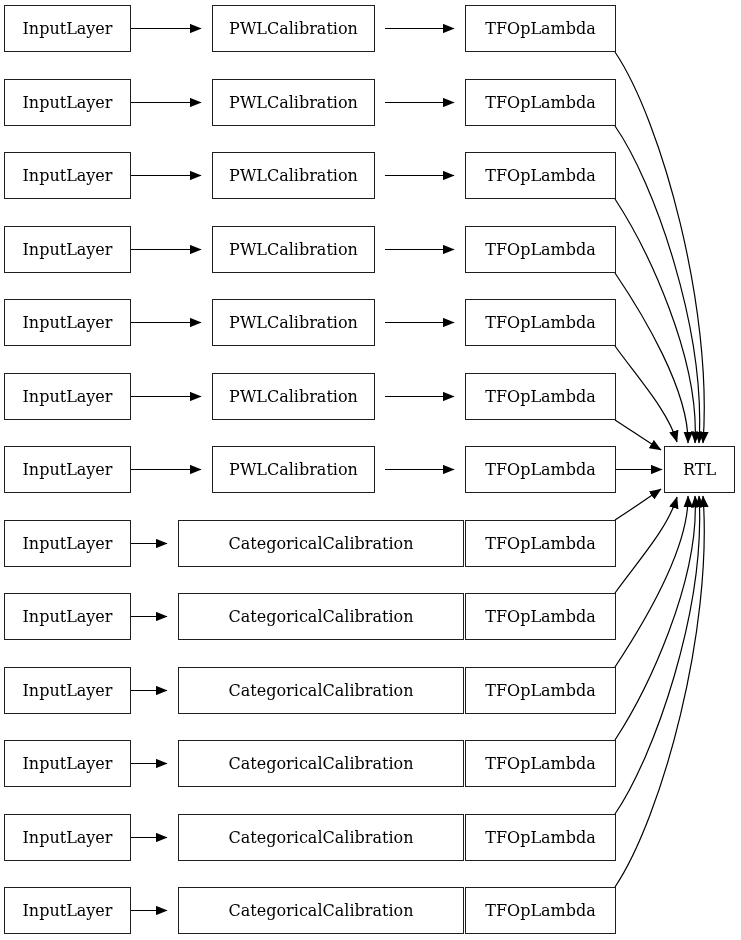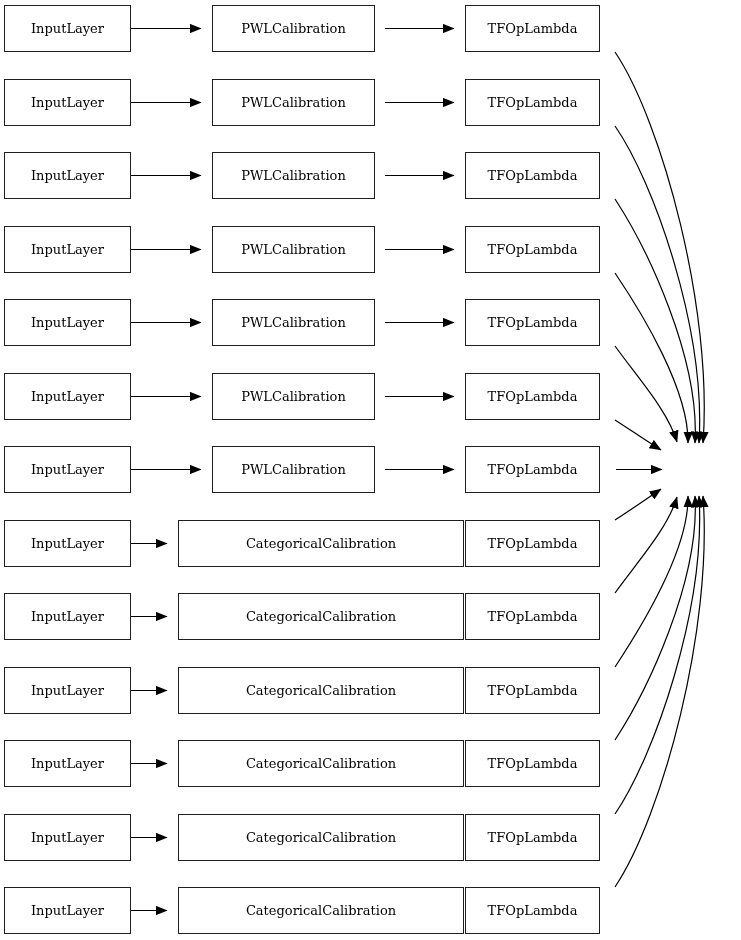--- a/index.html
+++ b/index.html
@@ -24,30 +24,30 @@
     position: absolute; left: 0; top: 0;
     width: 741px; height: 940px;
   }
   .node {
     position: absolute;
     box-sizing: border-box;
     height: 47px;
     border: 1px solid var(--node-border);
     background: var(--node-fill);
     color: var(--text);
-    font-size: 13px;
+    font-size: 16px;
     display: flex;
     align-items: center;
     justify-content: center;
     white-space: nowrap;
   }
   .col-input { left: 4px;   width: 127px; }
   .col-pwl   { left: 212px; width: 163px; }
   .col-cat   { left: 178px; width: 286px; }
-  .col-op    { left: 465px; width: 135px; }
+  .col-op    { left: 465px; width: 151px; }
   .node-rtl  { left: 664px; top: 446px; width: 71px; }
   .r1  { top: 5px; }   .r2  { top: 79px; }  .r3  { top: 152px; }
   .r4  { top: 226px; } .r5  { top: 299px; } .r6  { top: 373px; }
   .r7  { top: 446px; } .r8  { top: 520px; } .r9  { top: 593px; }
   .r10 { top: 667px; } .r11 { top: 740px; } .r12 { top: 814px; }
   .r13 { top: 887px; }
 </style>
 </head>
 <body>
 
@@ -148,14 +148,15 @@
   <div class="node col-op    r11">TFOpLambda</div>
 
   <div class="node col-input r12">InputLayer</div>
   <div class="node col-cat   r12">CategoricalCalibration</div>
   <div class="node col-op    r12">TFOpLambda</div>
 
   <div class="node col-input r13">InputLayer</div>
   <div class="node col-cat   r13">CategoricalCalibration</div>
   <div class="node col-op    r13">TFOpLambda</div>
 
+  <div class="node node-rtl">RTL</div>
 
 </div>
 
 </body></html>

